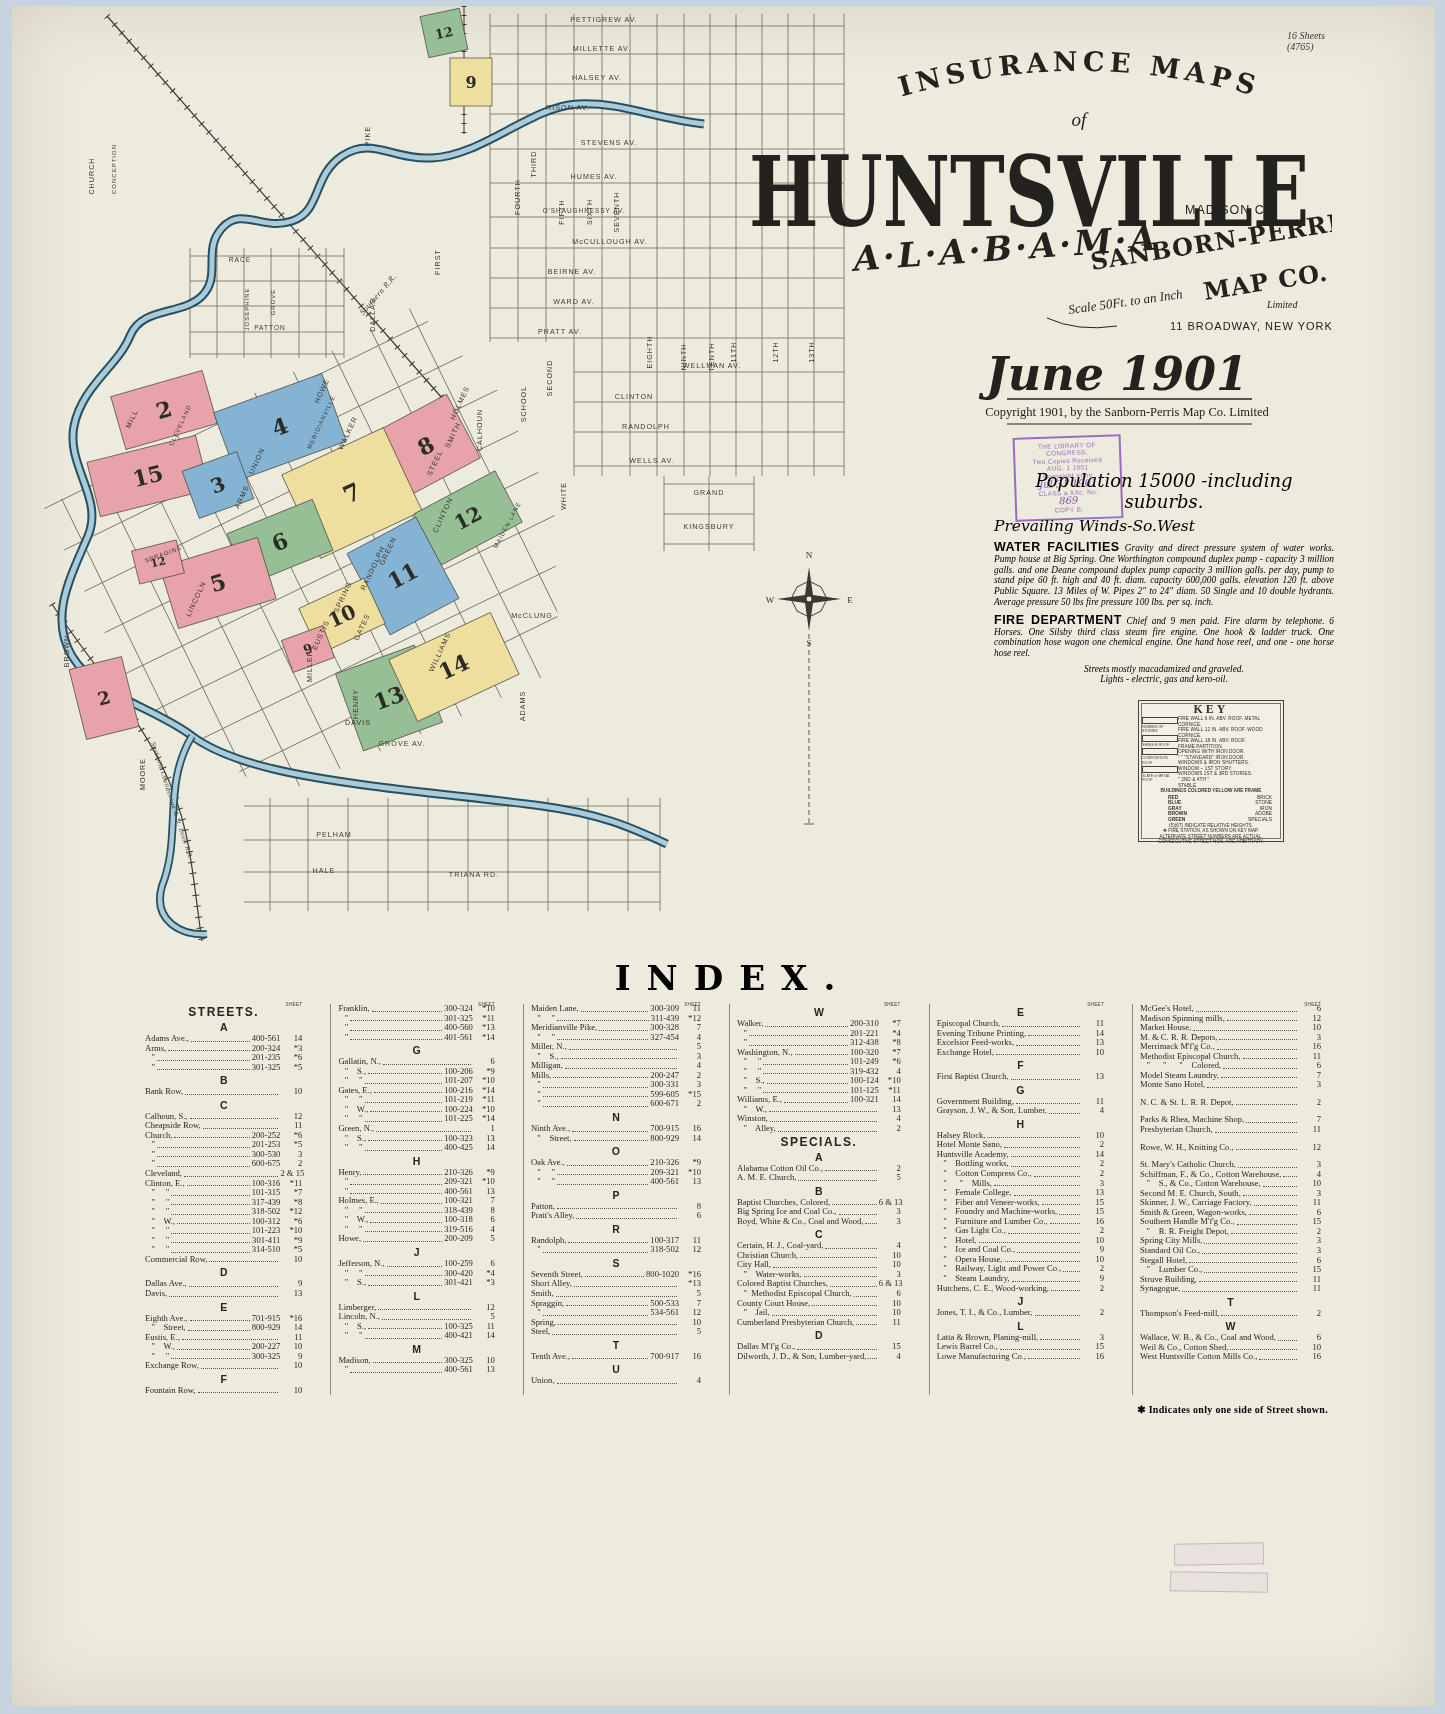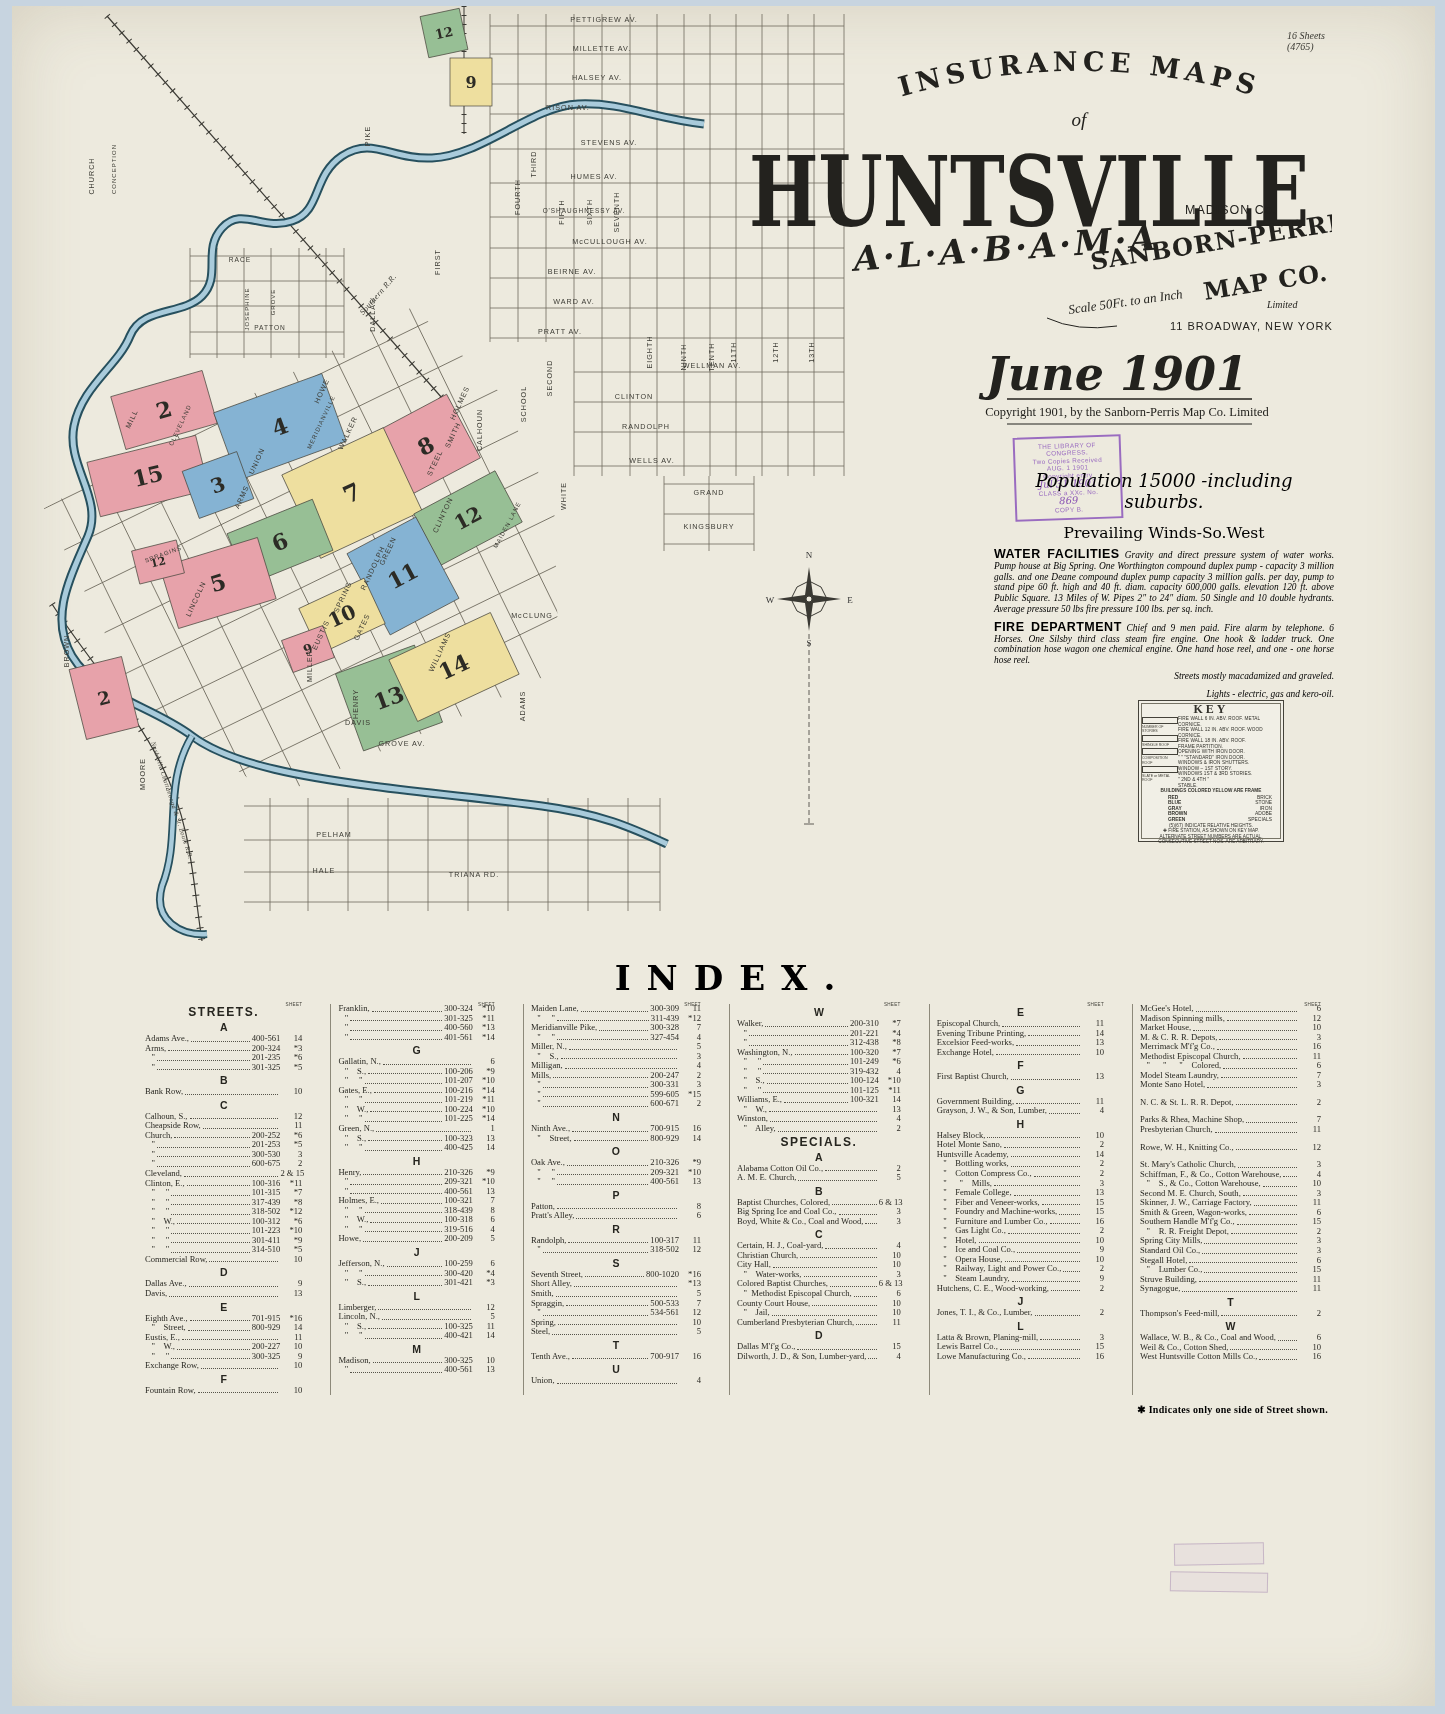--- a/index.html
+++ b/index.html
@@ -10,24 +10,24 @@
   .ink{fill:#23221e;}
   
   #sheets-note{position:absolute;right:110px;top:24px;font-style:italic;font-size:10px;color:#3a3933;line-height:11px;}
   
   #loc-stamp{position:absolute;left:1002px;top:430px;width:100px;padding:4px 2px;border:2px solid #9a6cc0;color:#9a6cc0;text-align:center;transform:rotate(-2deg);font-family:"Liberation Sans",sans-serif;}
   #loc-stamp .s{font-size:6.4px;line-height:7.4px;letter-spacing:.4px;}
   #loc-stamp .hand{font-family:"DejaVu Serif",serif;font-style:italic;font-size:10px;line-height:10px;color:#8a55b4;}
   
   #stats{position:absolute;left:982px;top:464px;width:340px;color:#000000;}
   #stats .pop{font-family:"DejaVu Serif",serif;font-style:italic;font-size:18px;text-align:center;}
-  #stats .wind{font-family:"DejaVu Serif",serif;font-size:15.5px;text-align:center;margin-top:12px;}
+  #stats .wind{font-family:"DejaVu Serif",serif;font-style:italic;font-size:15.5px;margin-top:5px;}
   #stats p{margin:7px 0 0 0;font-style:italic;font-size:9.4px;line-height:10.8px;text-align:justify;}
   #stats .hd{font-style:normal;font-weight:bold;font-size:12.5px;letter-spacing:.5px;font-family:"Liberation Sans",sans-serif;}
-  #stats .note{font-style:italic;font-size:9.4px;text-align:right;margin-top:5px;line-height:10.5px;}
+  #stats .note{font-style:italic;font-size:9.4px;text-align:center;margin-top:5px;line-height:10.5px;}
   
   #compass-svg{position:absolute;left:752px;top:528px;width:100px;height:300px;}
   #compass-svg text{font-size:9px;fill:#333;text-anchor:middle;font-family:"Liberation Serif",serif;}
   
   #key{position:absolute;left:1126px;top:694px;width:146px;height:142px;border:1px solid #44423a;background:rgba(255,255,255,.25);padding:2px 3px;box-sizing:border-box;color:#33322c;}
   #key:before{content:"";position:absolute;left:2px;top:2px;right:2px;bottom:2px;border:.5px solid #777466;pointer-events:none;}
   #key .ktitle{text-align:center;font-weight:bold;font-size:12px;letter-spacing:3px;line-height:12px;}
   #key .kbody{display:flex;margin-top:1px;}
   #key .kdiag{width:36px;font-size:3.6px;line-height:4.4px;font-family:"Liberation Sans",sans-serif;color:#44423a;}
   #key .kdiag .box{border:.5px solid #44423a;height:5px;margin:1px 0;}
@@ -371,21 +371,21 @@
     <div class="hand">869</div>
     <div class="s">COPY B.</div>
   </div>
 
   <div id="stats">
     <div class="pop">Population 15000 -including suburbs.</div>
     <div class="wind">Prevailing Winds-So.West</div>
     <p><span class="hd">WATER FACILITIES</span> <span>Gravity and direct pressure system of water works. Pump house at Big Spring. One Worthington compound duplex pump - capacity 3 million galls. and one Deane compound duplex pump capacity 3 million galls. per day, pump to stand pipe 60 ft. high and 40 ft. diam. capacity 600,000 galls. elevation 120 ft. above Public Square. 13 Miles of W. Pipes 2" to 24" diam. 50 Single and 10 double hydrants. Average pressure 50 lbs fire pressure 100 lbs. per sq. inch.</span></p>
     <p><span class="hd">FIRE DEPARTMENT</span> <span>Chief and 9 men paid. Fire alarm by telephone. 6 Horses. One Silsby third class steam fire engine. One hook &amp; ladder truck. One combination hose wagon one chemical engine. One hand hose reel, and one - one horse hose reel.</span></p>
     <div class="note">Streets mostly macadamized and graveled.</div>
-    <div class="note" style="margin-top:8px">Lights - electric, gas and kero-oil.</div>
+    <div class="note" style="margin-top:0">Lights - electric, gas and kero-oil.</div>
   </div>
 
   <svg id="compass-svg" viewBox="0 0 100 300">
     <path d="M45,33 L49,61 L77,65 L49,69 L45,97 L41,69 L13,65 L41,61 Z" fill="#3a3933"></path>
     <path d="M45,47 L57,53 L63,65 L57,77 L45,83 L33,77 L27,65 L33,53 Z" fill="none" stroke="#3a3933" stroke-width="1"></path>
     <circle cx="45" cy="65" r="3" fill="#edeade" stroke="#3a3933" stroke-width="1"></circle>
     <text x="45" y="24">N</text>
     <text x="45" y="112">S</text>
     <text x="6" y="69">W</text>
     <text x="86" y="69">E</text>

